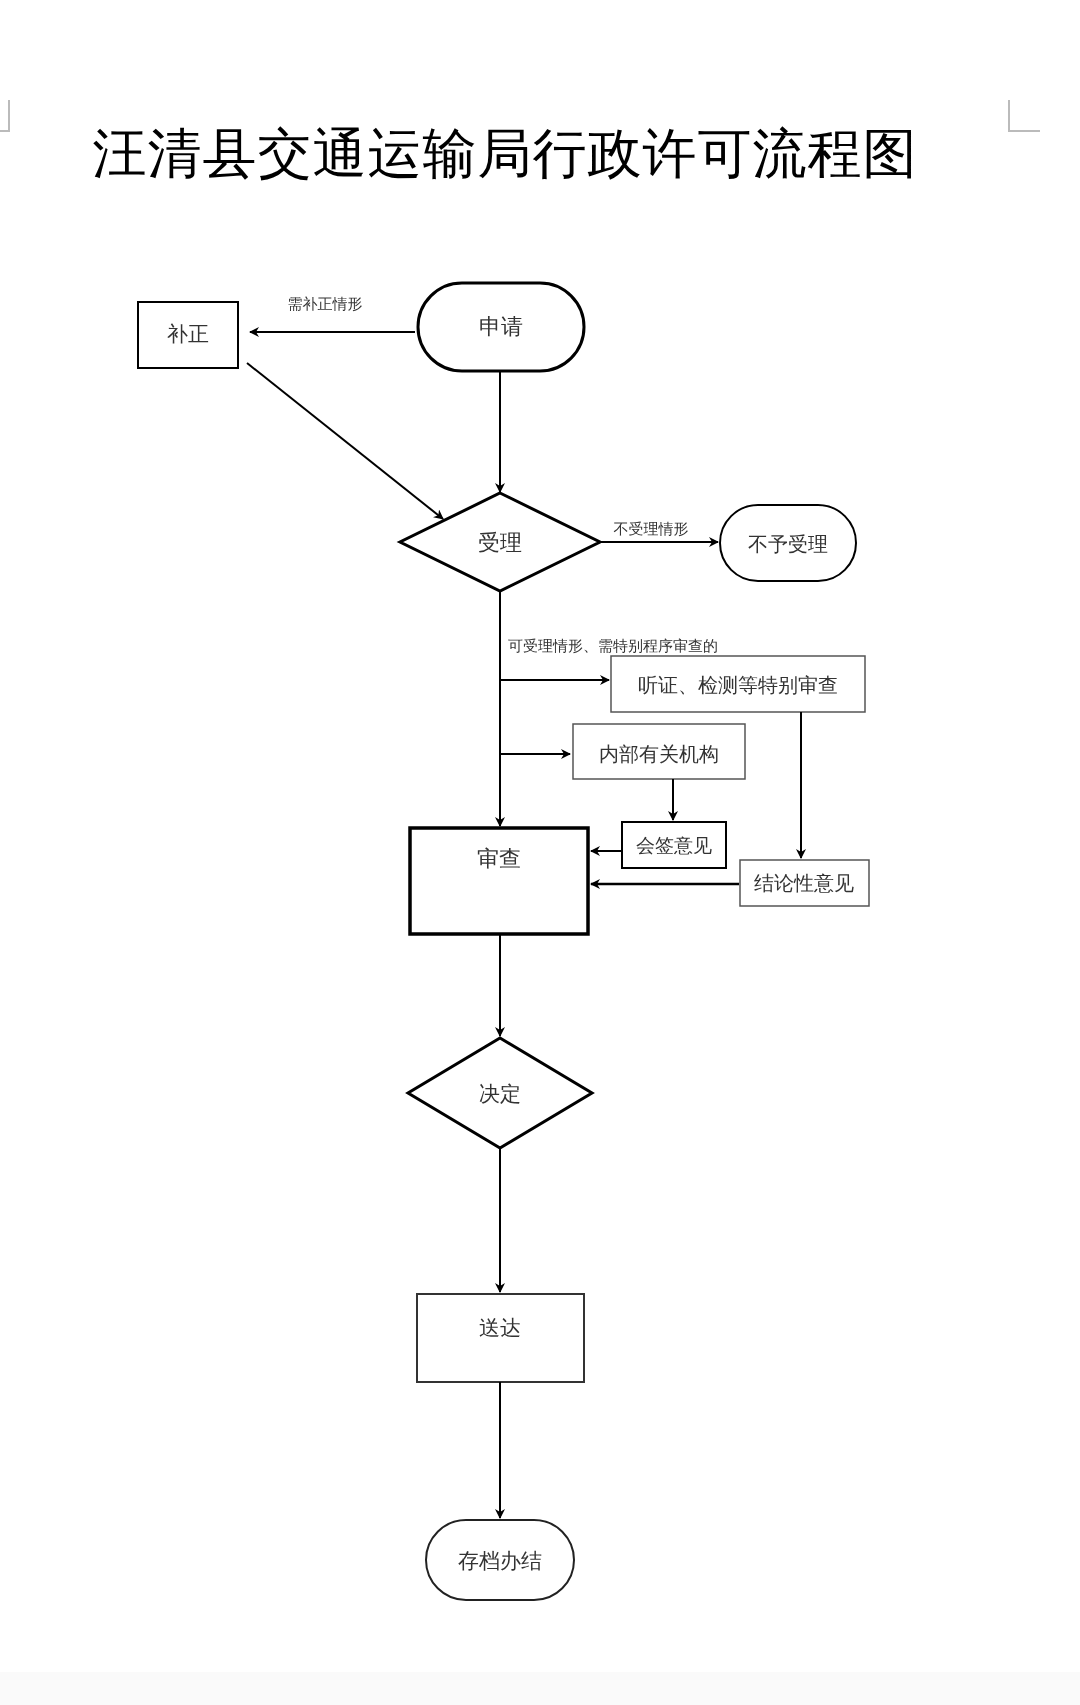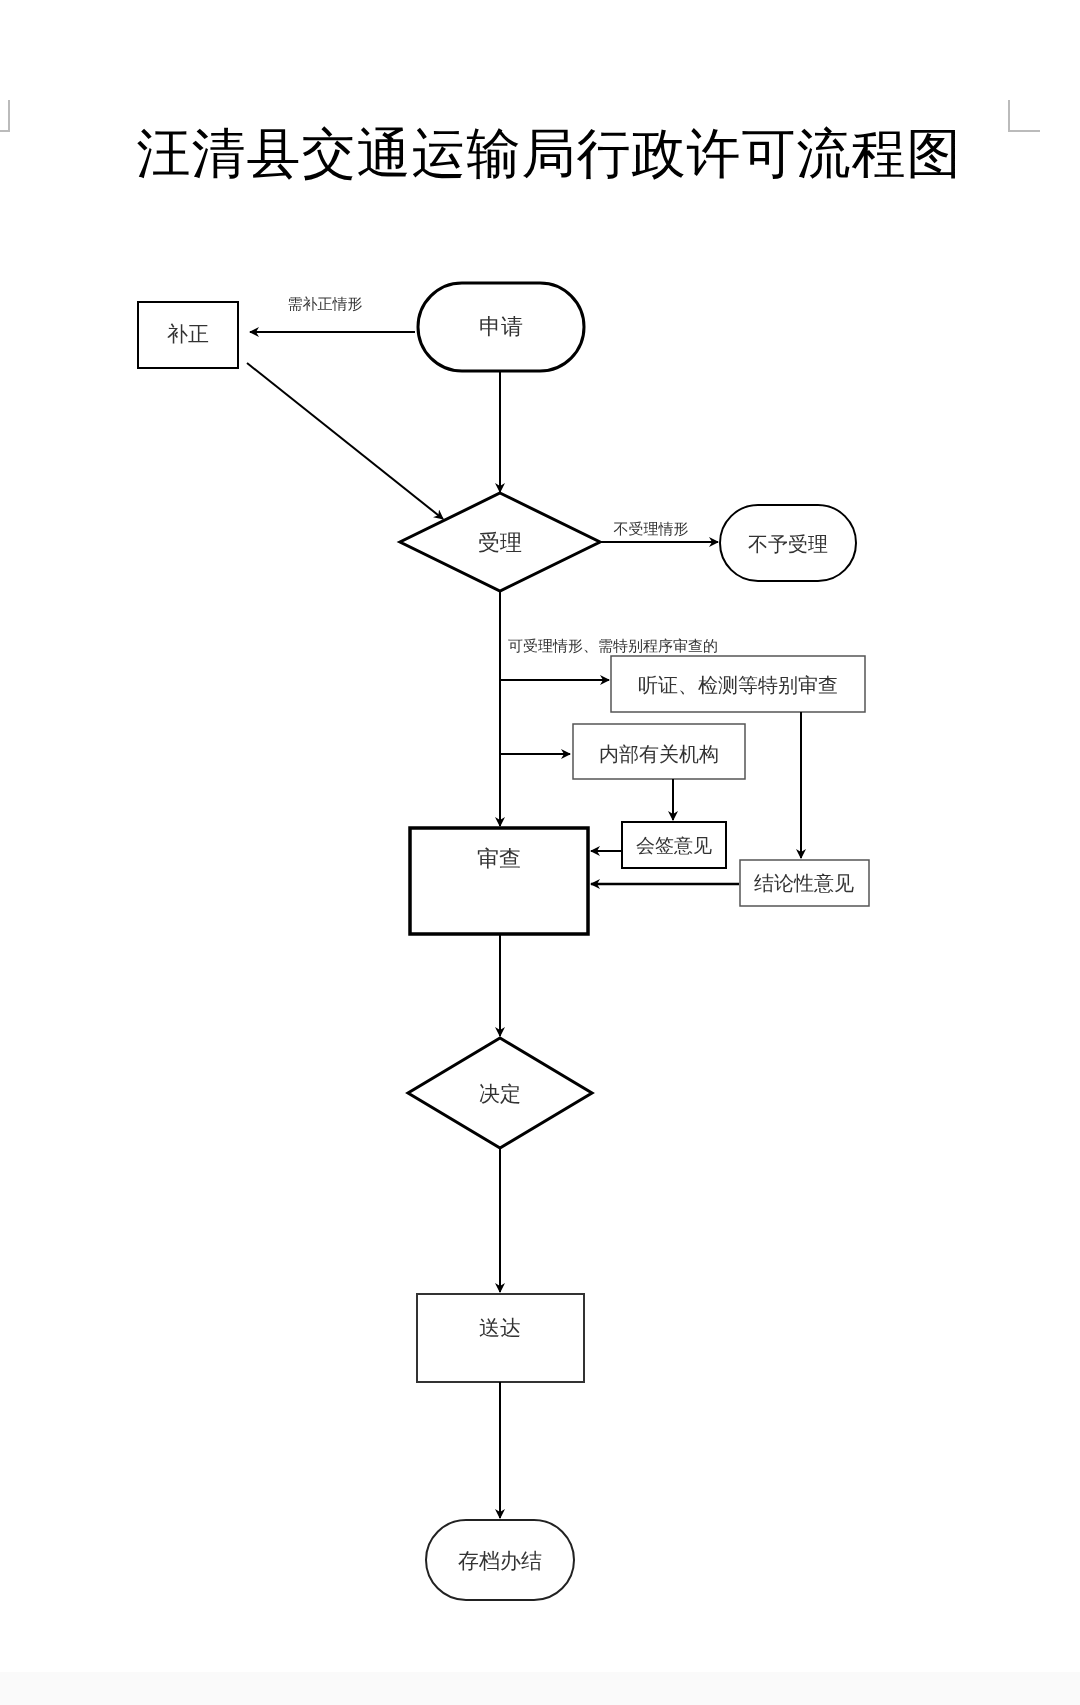--- a/index.html
+++ b/index.html
@@ -1,20 +1,20 @@
 <!DOCTYPE html>
 <html><head>
 <meta charset="utf-8">
 <style>
   html, body { margin: 0; padding: 0; background: #ffffff; }
   body { width: 1080px; height: 1705px; position: relative; overflow: hidden;
          font-family: "DejaVu Serif", "Liberation Serif", serif; color: #111; }
   .title { position: absolute; left: 0; width: 1010px; top: 118px; text-align: center;
            font-family: "DejaVu Sans", "Liberation Sans", sans-serif;
-           font-size: 54px; letter-spacing: 1px; color: #000; padding-left: 44px; }
+           font-size: 54px; letter-spacing: 1px; color: #000; }
   .corner { position: absolute; border-color: #bbb; border-style: solid; width: 30px; height: 30px; }
   .corner-left { left: -22px; top: 100px; border-width: 0 2px 2px 0; }
   .corner-right { left: 1008px; top: 100px; border-width: 0 0 2px 2px; }
   svg { position: absolute; left: 0; top: 0; }
   .lbl { font-family: "DejaVu Serif", "Liberation Serif", serif; fill: #333; }
   .footer-bar { position: absolute; left: 0; top: 1672px; width: 1080px; height: 33px; background: #fafafa; }
 </style>
 </head>
 <body>
 

